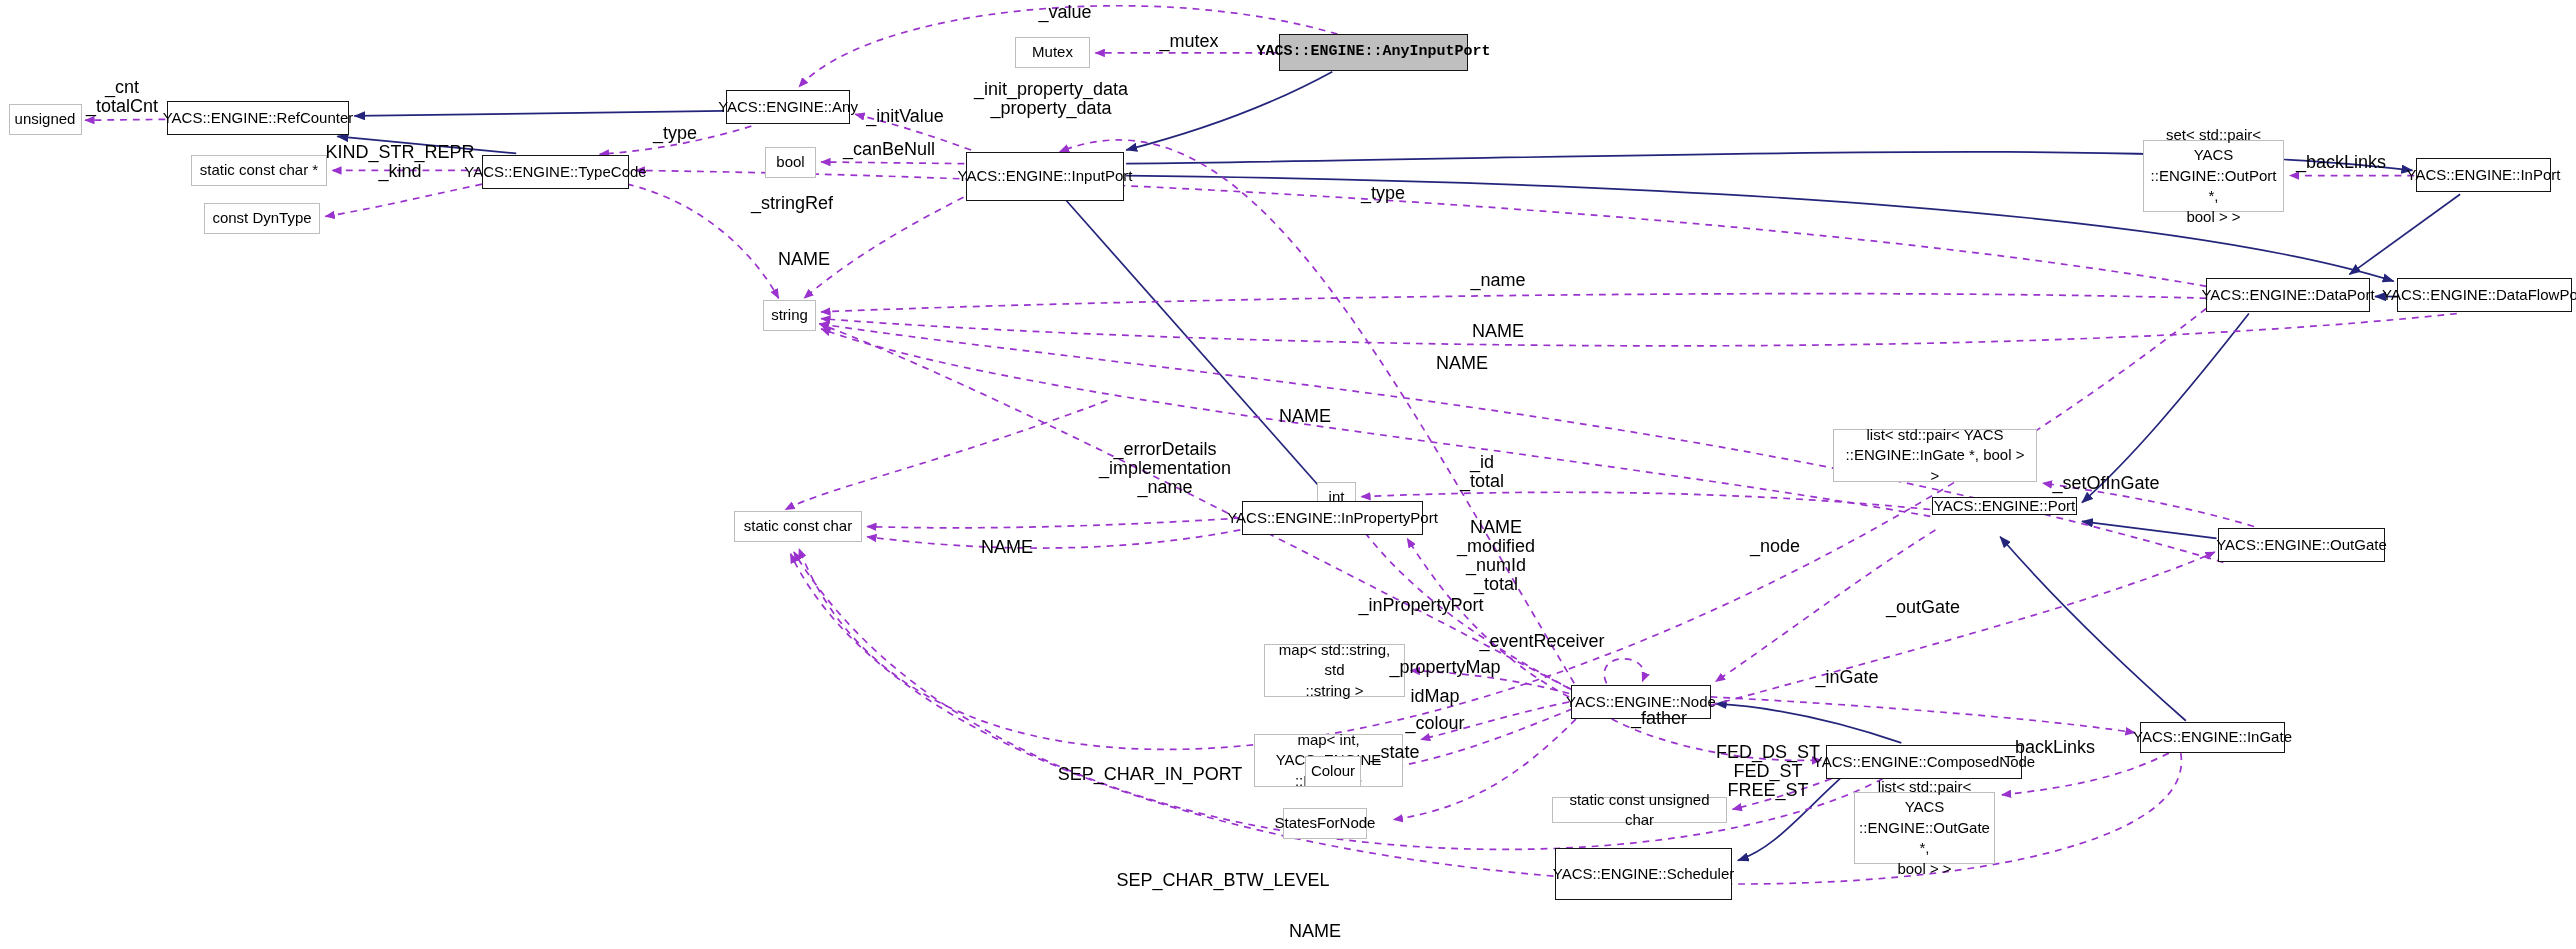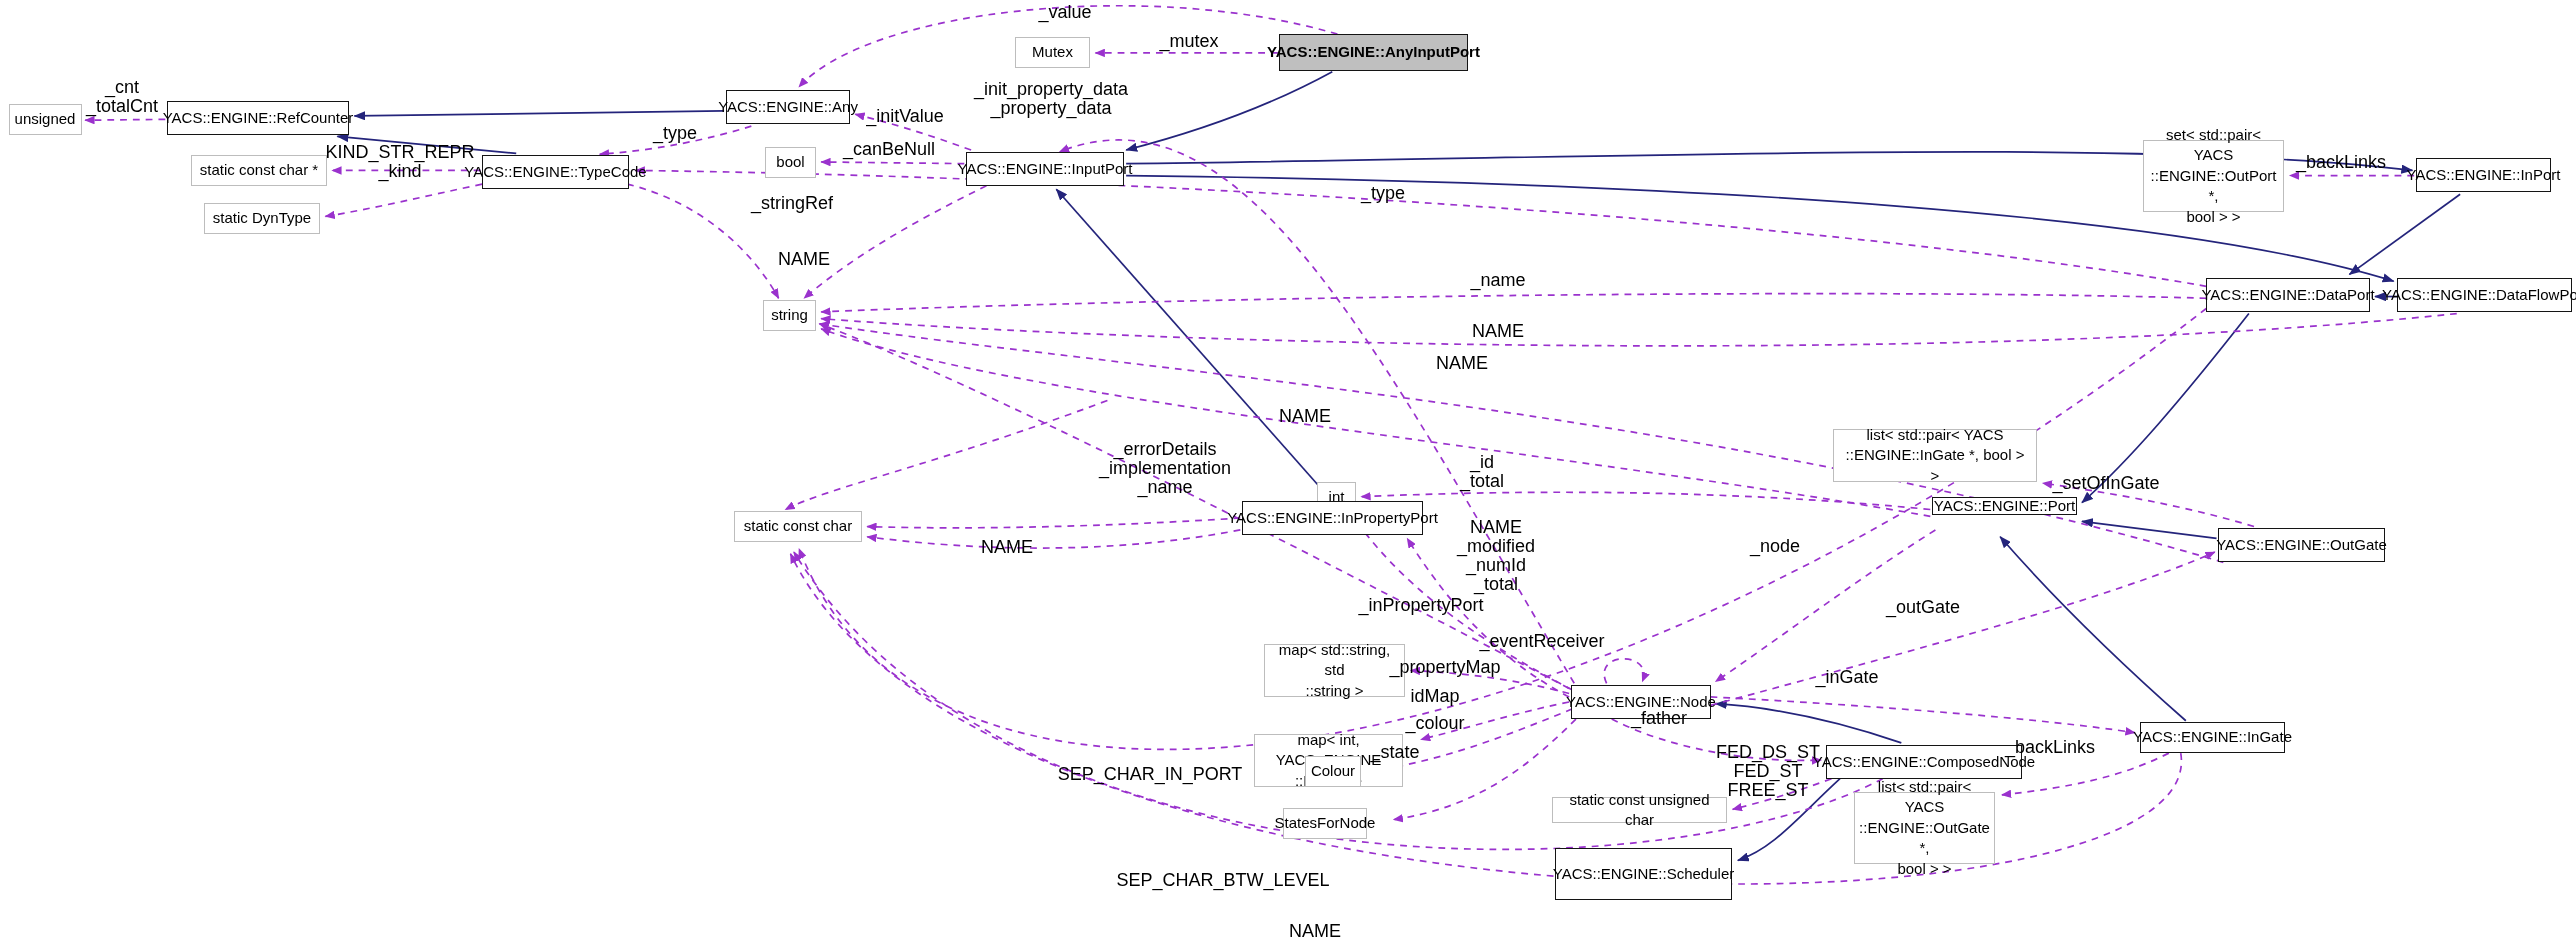--- a/index.html
+++ b/index.html
@@ -4,21 +4,21 @@
 <style>
   html,body{margin:0;padding:0;background:#ffffff;}
   #canvas{position:relative;width:2576px;height:950px;background:#ffffff;overflow:hidden;
           font-family:"Liberation Sans","DejaVu Sans",sans-serif;}
   #edges{position:absolute;left:0;top:0;width:2576px;height:950px;}
   .node{position:absolute;display:flex;align-items:center;justify-content:center;
         background:#ffffff;color:#000;font-size:15px;line-height:20.4px;text-align:center;
         white-space:pre-line;box-sizing:border-box;padding:1.7px 6.8px;}
   .plain{border:0.9px solid #bdbdbd;}
   .cls{border:1.7px solid #141414;}
-  .hl{background:#bfbfbf;border:1.7px solid #141414;font-weight:bold;}
+  .hl{background:#bfbfbf;border:1.7px solid #141414;font-weight:bold;font-family:Liberation Mono, monospace;}
   .elabel{position:absolute;transform:translateX(-50%);color:#000;font-size:18px;line-height:19px;
           text-align:center;white-space:pre-line;}
 </style>
 </head>
 <body>
 
 <div id="canvas">
 
   <svg id="edges" width="2576" height="950" viewBox="0 0 3024 1115" xmlns="http://www.w3.org/2000/svg">
     <defs>
@@ -85,27 +85,27 @@
       <path d="M2560,884 C2600,1120 1150,1115 928,650" marker-end="url(#pArrow)"></path>
       <path d="M1300,470 C1100,545 972,572 922,598" marker-end="url(#pArrow)"></path>
       <path d="M2272,622 C2180,680 2102,740 2014,800" marker-end="url(#pArrow)"></path>
       <path d="M2008,828 C2260,760 2482,700 2600,648" marker-end="url(#pArrow)"></path>
     </g>
   </svg>
 
   <div class="node plain" style="left:8.5px;top:104px;width:73px;height:31px">unsigned</div>
   <div class="node cls" style="left:167px;top:101px;width:182px;height:34px">YACS::ENGINE::RefCounter</div>
   <div class="node plain" style="left:191px;top:155px;width:136px;height:31px">static const char *</div>
-  <div class="node plain" style="left:204px;top:203px;width:116px;height:31px">static DynType</div>
+  <div class="node plain" style="left:204px;top:203px;width:116px;height:31px">const DynType</div>
   <div class="node cls" style="left:482px;top:155px;width:147px;height:34px">YACS::ENGINE::TypeCode</div>
   <div class="node cls" style="left:726px;top:90px;width:124px;height:34px">YACS::ENGINE::Any</div>
   <div class="node plain" style="left:1015px;top:37px;width:75px;height:31px">Mutex</div>
   <div class="node hl" style="left:1279px;top:34px;width:189px;height:37px">YACS::ENGINE::AnyInputPort</div>
   <div class="node plain" style="left:765px;top:147px;width:51px;height:31px">bool</div>
-  <div class="node cls" style="left:966px;top:152px;width:158px;height:34px">YACS::ENGINE::InputPort</div>
+  <div class="node cls" style="left:966px;top:152px;width:158px;height:49px">YACS::ENGINE::InputPort</div>
   <div class="node plain" style="left:763px;top:300px;width:53px;height:31px">string</div>
   <div class="node plain" style="left:734px;top:511px;width:128px;height:31px">static const char</div>
   <div class="node plain" style="left:1317px;top:482px;width:39px;height:31px">int</div>
   <div class="node cls" style="left:1242px;top:501px;width:181px;height:34px">YACS::ENGINE::InPropertyPort</div>
   <div class="node plain" style="left:1833px;top:429px;width:204px;height:53px">list&lt; std::pair&lt; YACS
 ::ENGINE::InGate *, bool &gt; &gt;</div>
   <div class="node cls" style="left:1932px;top:497px;width:145px;height:18px">YACS::ENGINE::Port</div>
   <div class="node cls" style="left:2218px;top:528px;width:167px;height:34px">YACS::ENGINE::OutGate</div>
   <div class="node cls" style="left:2206px;top:278px;width:164px;height:34px">YACS::ENGINE::DataPort</div>
   <div class="node cls" style="left:2397px;top:278px;width:175px;height:34px">YACS::ENGINE::DataFlowPort</div>

